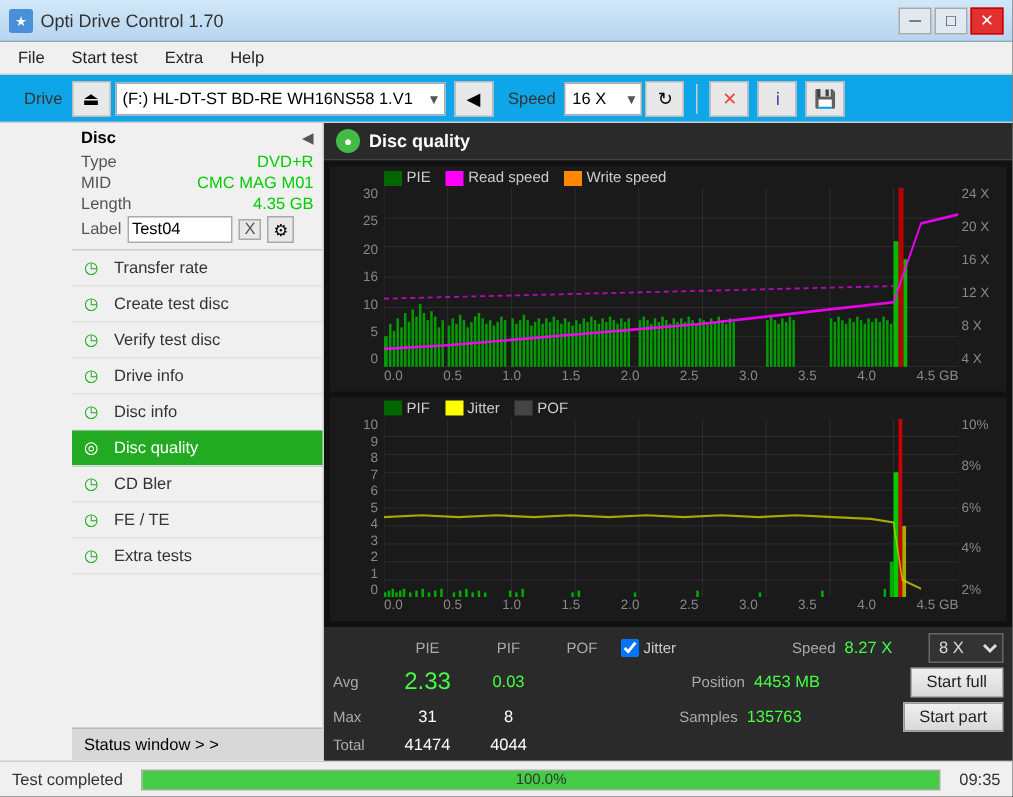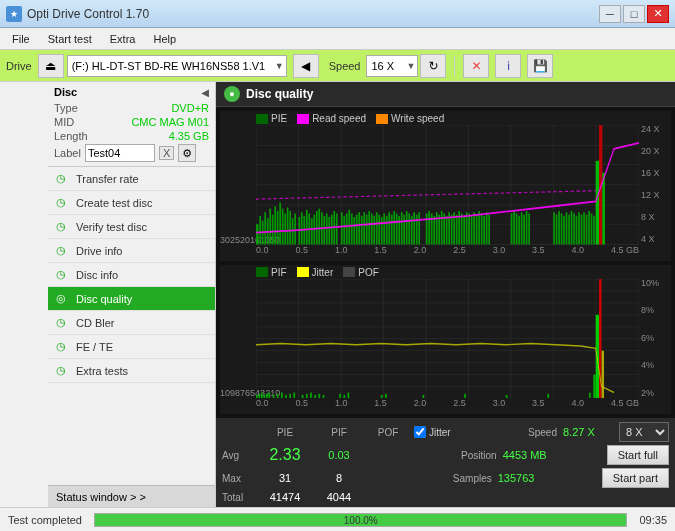--- a/index.html
+++ b/index.html
@@ -66,25 +66,25 @@
     }
     .menu-item {
       padding: 2px 8px;
       cursor: pointer;
       font-size: 11px;
       color: #222;
     }
 
     
     #toolbar {
-      background: #bef264;
+      background: #0ea5e9;
       height: 32px;
       display: flex;
       align-items: center;
-      padding: 2px 6px;
+      padding: 2px 16px;
       gap: 6px;
       border-bottom: 1px solid #ccc;
     }
     .tb-label { font-size: 11px; color: #333; }
     .tb-drive-select {
       height: 22px;
       background: white;
       border: 1px solid #aaa;
       font-size: 11px;
       padding: 0 4px;
@@ -269,21 +269,21 @@
       width: 12px; height: 10px;
       display: inline-block;
     }
     .legend-text { color: #ccc; font-size: 10px; }
 
     .chart-y-axis {
       position: absolute;
       left: 0; top: 14px; bottom: 16px;
       width: 36px;
       display: flex;
-      flex-direction: row;
+      flex-direction: column;
       justify-content: space-between;
       align-items: flex-end;
       padding-right: 4px;
     }
     .y-label {
       font-size: 9px;
       color: #888;
       line-height: 1;
     }
     .chart-y-axis-right {

